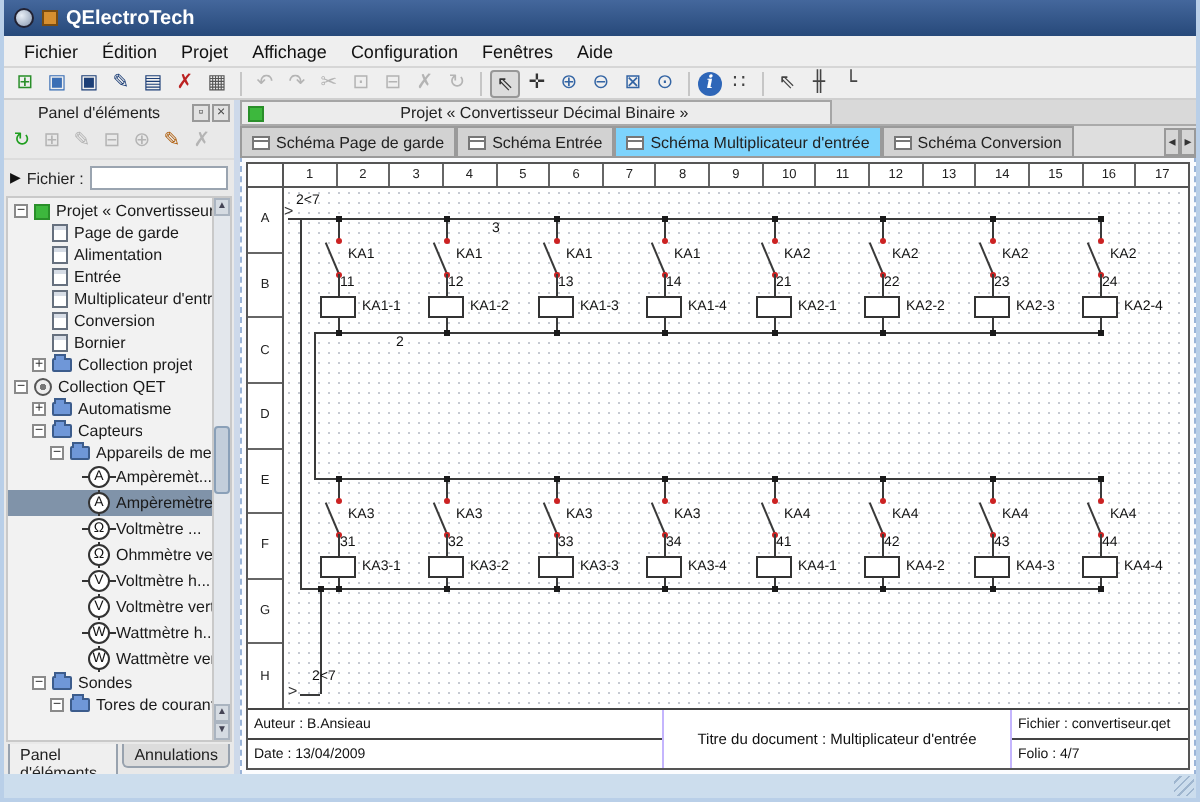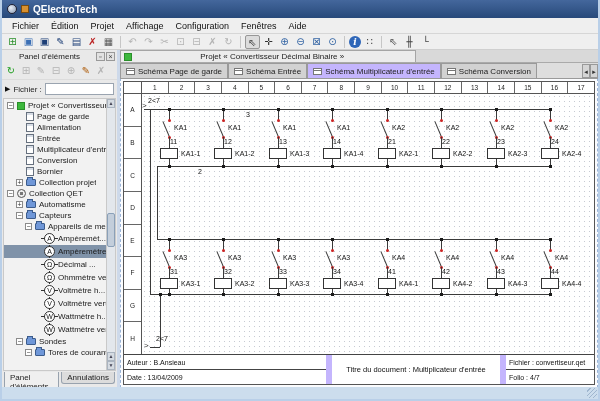--- a/index.html
+++ b/index.html
@@ -57,21 +57,21 @@
 .ptab{font-size:8px;padding:1px 5px;border:1px solid #98a2ae;border-top:none;background:#dcdcdc;border-radius:0 0 3px 3px;color:#222}
 .ptab.active{background:#efefef}
 
 .mainarea{flex:1;display:flex;flex-direction:column;min-width:0}
 .project-tabbar{height:13px;background:#d9d9d9;border-bottom:1px solid #aaa;display:flex;flex:none}
 .proj-tab{width:62%;background:#ececec;border:1px solid #a5a5a5;border-bottom:none;display:flex;align-items:center;font-size:8px;padding:0 3px;color:#222}
 .proj-icon{width:8px;height:8px;background:#3db83d;border:1px solid #2a8f2a;flex:none}
 .proj-tab .tlabel{flex:1;text-align:center}
 .schema-tabbar{height:16px;background:#dedede;border-bottom:1px solid #9a9a9a;display:flex;align-items:flex-end;position:relative;overflow:hidden;flex:none}
 .stab{height:15px;display:flex;align-items:center;gap:3px;font-size:8px;padding:0 5px;background:#d2d2d2;border:1px solid #9a9a9a;border-bottom:none;white-space:nowrap;color:#222;flex:none}
-.stab.active{background:#c4b5fd;height:16px;margin-bottom:-1px;border-bottom:1px solid #f6f6f6}
+.stab.active{background:#7dd3fc;height:16px;margin-bottom:-1px;border-bottom:1px solid #f6f6f6}
 .wtab-icon{width:9px;height:7px;border:1px solid #777;background:#fff;position:relative;flex:none}
 .wtab-icon::before{content:"";position:absolute;top:1px;left:0;right:0;border-top:1px solid #777}
 .tab-arrows{position:absolute;right:0;top:1px;display:flex}
 .tarrow{width:8px;height:14px;background:#d5d5d5;border:1px solid #999;font-size:7px;line-height:13px;text-align:center;color:#333}
 
 .canvas{flex:1;position:relative;background:#fbfcfe;overflow:hidden}
 .paper{position:absolute;left:3px;top:2px;width:472px;height:304px;background:#fff;border:1px solid #555}
 .paper-outline{position:absolute;left:-4px;top:-4px;right:-4px;bottom:-4px;border:1px dashed #9ab4d8;pointer-events:none}
 .corner{position:absolute;left:0;top:0;width:18px;height:12px;border-right:1px solid #555;border-bottom:1px solid #555}
 .colheader{position:absolute;left:18px;right:0;top:0;height:12px;display:flex;border-bottom:1px solid #555}
@@ -85,21 +85,21 @@
 .hw{height:1px}
 .vw{width:1px}
 .jdot{position:absolute;width:3px;height:3px;background:#1a1a1a;margin-left:-1px;margin-top:-1px}
 .rdot{position:absolute;width:3px;height:3px;background:#cc2222;border-radius:50%;margin-left:-1px;margin-top:-1px}
 .blade{position:absolute;width:0;height:17px;border-left:1px solid #3a3a3a;transform-origin:50% 100%;transform:rotate(-23deg)}
 .dlabel{position:absolute;font-size:7px;color:#111;white-space:nowrap}
 .chev{position:absolute;font-size:8px;color:#333;line-height:8px}
 .tbox{position:absolute;width:18px;height:11px;border:1px solid #333;background:#fff}
 
 .titleblock{position:absolute;left:0;right:0;bottom:0;height:30px;border-top:1px solid #444;display:grid;grid-template-columns:208px 1fr 88px;font-size:7px;color:#111;background:#fff}
-.tb-col{display:flex;flex-direction:column;border-right:6px solid #c4b5fd;min-width:0}
+.tb-col{display:flex;flex-direction:column;border-right:1px solid #c4b5fd;min-width:0}
 .tb-col:last-child{border-right:none}
 .tb-cell{flex:1;display:flex;align-items:center;padding-left:3px;white-space:nowrap;overflow:hidden}
 .tb-div{border-bottom:1px solid #444}
 .tb-center{display:flex;align-items:center;justify-content:center;font-size:7.5px}
 
 .statusbar{height:12px;background:#ccdded;flex:none;position:relative}
 .grip{position:absolute;right:1px;bottom:1px;width:10px;height:10px;background:repeating-linear-gradient(135deg,transparent 0 2px,#9fb6cf 2px 3px)}
 </style>
 </head>
 <body>
@@ -242,21 +242,21 @@
               <span class="tlabel">Ampèremèt...</span>
             </div>
             <div class="trow sel elem" style="padding-left: 30px;">
               <span class="expsp"></span>
               <span class="i-meter v">A</span>
               <span class="tlabel">Ampèremètre v...</span>
             </div>
             <div class="trow elem" style="padding-left: 30px;">
               <span class="expsp"></span>
               <span class="i-meter h">Ω</span>
-              <span class="tlabel">Décimal ...</span>
+              <span class="tlabel">Voltmètre ...</span>
             </div>
             <div class="trow elem" style="padding-left: 30px;">
               <span class="expsp"></span>
               <span class="i-meter v">Ω</span>
               <span class="tlabel">Ohmmètre vert...</span>
             </div>
             <div class="trow elem" style="padding-left: 30px;">
               <span class="expsp"></span>
               <span class="i-meter h">V</span>
               <span class="tlabel">Voltmètre h...</span>

